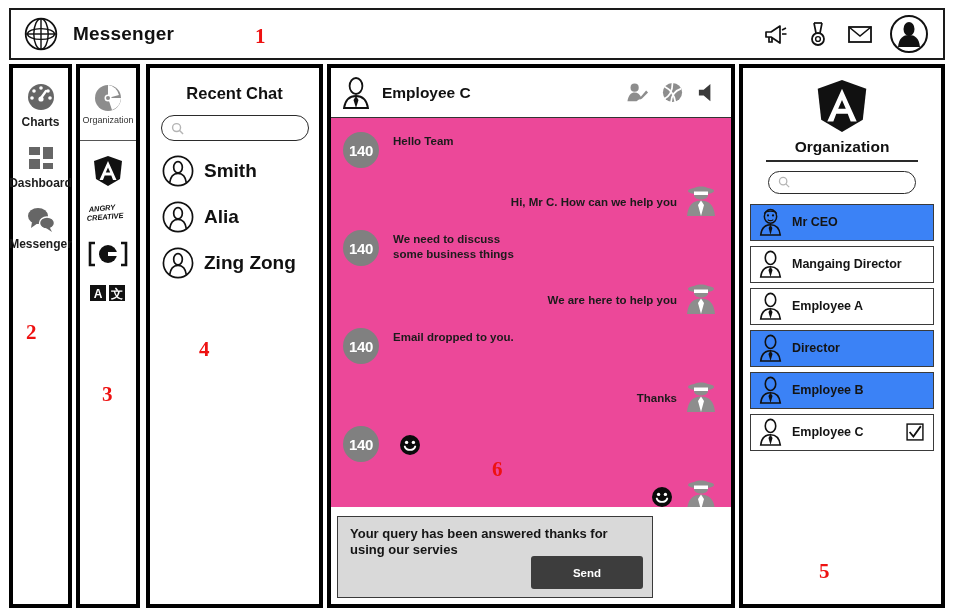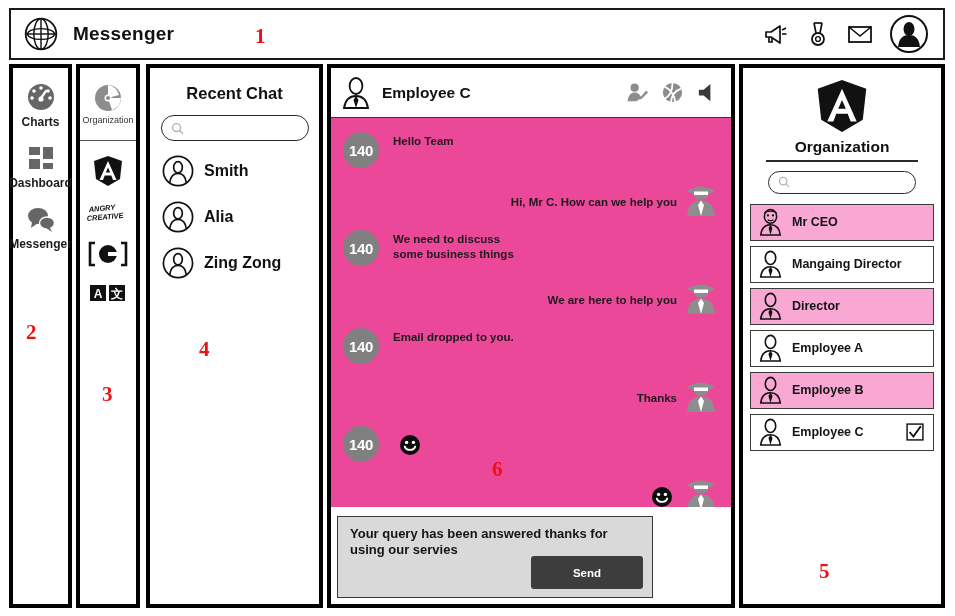--- a/index.html
+++ b/index.html
@@ -35,21 +35,21 @@
   .rail-list{display:flex;flex-direction:column;align-items:center;padding-top:14px;gap:16px;}
   .rail-logo{display:block;}
 
   
   .recent{left:146px;top:64px;width:177px;height:544px;}
   .recent-title{text-align:center;font-size:16.5px;font-weight:bold;color:#111;margin-top:16px;}
   .srch{margin:12px auto 0;width:148px;height:26px;border:1.4px solid #2b2b2b;border-radius:13px;display:flex;align-items:center;box-sizing:border-box;background:#fff;}
   .srch svg{margin-left:9px;width:13px;height:13px;opacity:.55;}
   .srch input{border:0;outline:0;background:transparent;font-size:11px;font-family:"Liberation Sans",sans-serif;margin-left:5px;width:105px;color:#333;}
   .chat-row{display:flex;align-items:center;margin:14px 0 0 12px;}
-  .chat-row .nm{margin-left:10px;font-size:16px;font-weight:bold;color:#111;}
+  .chat-row .nm{margin-left:10px;font-size:19px;font-weight:bold;color:#111;}
   .av-circle{width:32px;height:32px;display:block;flex:0 0 auto;}
 
   
   .conv{left:327px;top:64px;width:408px;height:544px;}
   .conv-head{height:50px;border-bottom:1.5px solid #333;display:flex;align-items:center;box-sizing:border-box;background:#fff;}
   .conv-head .who{margin-left:11px;font-size:15.5px;font-weight:bold;color:#111;}
   .conv-head .tools{margin-left:auto;margin-right:12px;display:flex;align-items:center;gap:12px;}
   .tool-ic{width:23px;height:23px;display:block;}
   .head-av{width:30px;height:34px;margin-left:10px;display:block;flex:0 0 auto;}
 
@@ -73,21 +73,21 @@
   
   .org{left:739px;top:64px;width:206px;height:544px;}
   .ng-logo{display:block;margin:10px auto 0;}
   .org-title{text-align:center;font-size:15.5px;font-weight:bold;color:#111;margin-top:4px;}
   .org-rule{width:152px;height:1.5px;background:#2a2a2a;margin:4px auto 0;}
   .org-srch{margin:9px auto 0;width:148px;height:23px;border:1.4px solid #2b2b2b;border-radius:12px;display:flex;align-items:center;box-sizing:border-box;}
   .org-srch svg{margin-left:9px;width:12px;height:12px;opacity:.55;}
   .org-srch input{border:0;outline:0;background:transparent;font-size:11px;font-family:"Liberation Sans",sans-serif;margin-left:5px;width:104px;}
   .org-list{margin-top:10px;padding:0 7px;}
   .org-row{height:37px;border:1.6px solid #3a3a3a;box-sizing:border-box;display:flex;align-items:center;margin-bottom:5px;background:#fff;}
-  .org-row.shaded{background:#f9a8d4;}
+  .org-row.shaded{background:#3b82f6;}
   .org-row .nm{margin-left:9px;font-size:12.5px;font-weight:bold;color:#141414;}
   .org-av{width:25px;height:28px;margin-left:7px;display:block;flex:0 0 auto;}
   .chk{margin-left:auto;margin-right:9px;width:18px;height:18px;display:block;}
 </style>
 </head>
 <body>
 
 <div class="app">
 
   <div class="header">
@@ -377,36 +377,36 @@
 
       <div class="org-row">
         <svg class="org-av" viewBox="0 0 26 30">
           <ellipse cx="13" cy="8.5" rx="5.6" ry="7" fill="none" stroke="#111" stroke-width="1.7"></ellipse>
           <path d="M2.5 29 C3.5 21 7.5 18 13 18 C18.5 18 22.5 21 23.5 29 Z" fill="none" stroke="#111" stroke-width="1.7"></path>
           <path d="M13 18 L10.8 21.5 L13 29 L15.2 21.5 Z" fill="#111"></path>
         </svg>
         <span class="nm">Mangaing Director</span>
       </div>
 
-      <div class="org-row shaded">
+      <div class="org-row">
         <svg class="org-av" viewBox="0 0 26 30">
           <ellipse cx="13" cy="8.5" rx="5.6" ry="7" fill="none" stroke="#111" stroke-width="1.7"></ellipse>
           <path d="M2.5 29 C3.5 21 7.5 18 13 18 C18.5 18 22.5 21 23.5 29 Z" fill="none" stroke="#111" stroke-width="1.7"></path>
           <path d="M13 18 L10.8 21.5 L13 29 L15.2 21.5 Z" fill="#111"></path>
         </svg>
-        <span class="nm">Director</span>
-      </div>
-
-      <div class="org-row">
+        <span class="nm">Employee A</span>
+      </div>
+
+      <div class="org-row shaded">
         <svg class="org-av" viewBox="0 0 26 30">
           <ellipse cx="13" cy="8.5" rx="5.6" ry="7" fill="none" stroke="#111" stroke-width="1.7"></ellipse>
           <path d="M2.5 29 C3.5 21 7.5 18 13 18 C18.5 18 22.5 21 23.5 29 Z" fill="none" stroke="#111" stroke-width="1.7"></path>
           <path d="M13 18 L10.8 21.5 L13 29 L15.2 21.5 Z" fill="#111"></path>
         </svg>
-        <span class="nm">Employee A</span>
+        <span class="nm">Director</span>
       </div>
 
       <div class="org-row shaded">
         <svg class="org-av" viewBox="0 0 26 30">
           <ellipse cx="13" cy="8.5" rx="5.6" ry="7" fill="none" stroke="#111" stroke-width="1.7"></ellipse>
           <path d="M2.5 29 C3.5 21 7.5 18 13 18 C18.5 18 22.5 21 23.5 29 Z" fill="none" stroke="#111" stroke-width="1.7"></path>
           <path d="M13 18 L10.8 21.5 L13 29 L15.2 21.5 Z" fill="#111"></path>
         </svg>
         <span class="nm">Employee B</span>
       </div>

